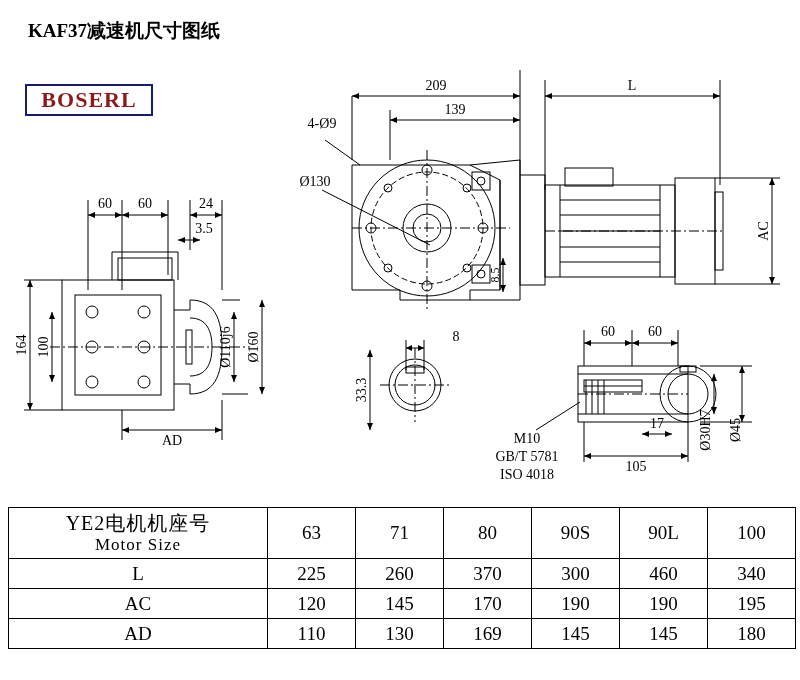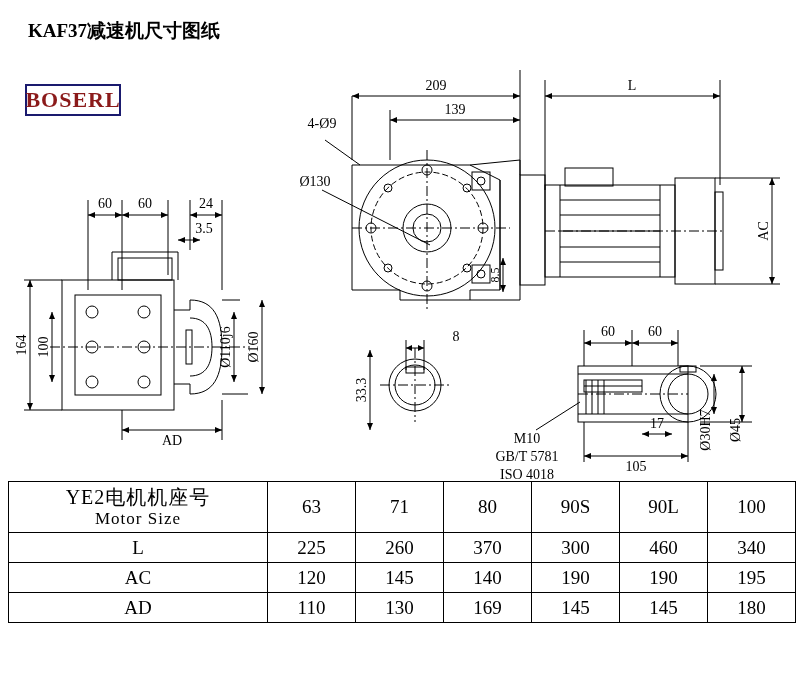--- a/index.html
+++ b/index.html
@@ -27,21 +27,21 @@
     font-family: "Liberation Serif", serif;
     font-weight: bold;
     font-size: 19px;
     letter-spacing: 0px;
     white-space: nowrap;
   }
   .logo-box {
     position: absolute;
     left: 25px;
     top: 84px;
-    width: 96px;
+    width: 128px;
     height: 32px;
     border: 2px solid #1a1a6e;
     box-sizing: border-box;
     display: flex;
     align-items: center;
     justify-content: center;
   }
   .logo-text {
     font-family: "Liberation Serif", serif;
     font-weight: bold;
@@ -63,21 +63,21 @@
   }
   .lbl-sm {
     font-family: "Liberation Serif", serif;
     font-size: 12px;
     fill: #000;
   }
   
   table.spec {
     position: absolute;
     left: 8px;
-    top: 481px;
+    top: 507px;
     width: 784px;
     border-collapse: collapse;
     table-layout: fixed;
   }
   table.spec td {
     border: 1px solid #000;
     text-align: center;
     font-family: "Liberation Serif", serif;
     font-size: 19px;
     height: 29px;
@@ -370,21 +370,21 @@
         <td class="coln">260</td>
         <td class="coln">370</td>
         <td class="coln">300</td>
         <td class="coln">460</td>
         <td class="coln">340</td>
       </tr>
       <tr>
         <td class="col0 rowlabel">AC</td>
         <td class="coln">120</td>
         <td class="coln">145</td>
-        <td class="coln">140</td>
+        <td class="coln">170</td>
         <td class="coln">190</td>
         <td class="coln">190</td>
         <td class="coln">195</td>
       </tr>
       <tr>
         <td class="col0 rowlabel">AD</td>
         <td class="coln">110</td>
         <td class="coln">130</td>
         <td class="coln">169</td>
         <td class="coln">145</td>

